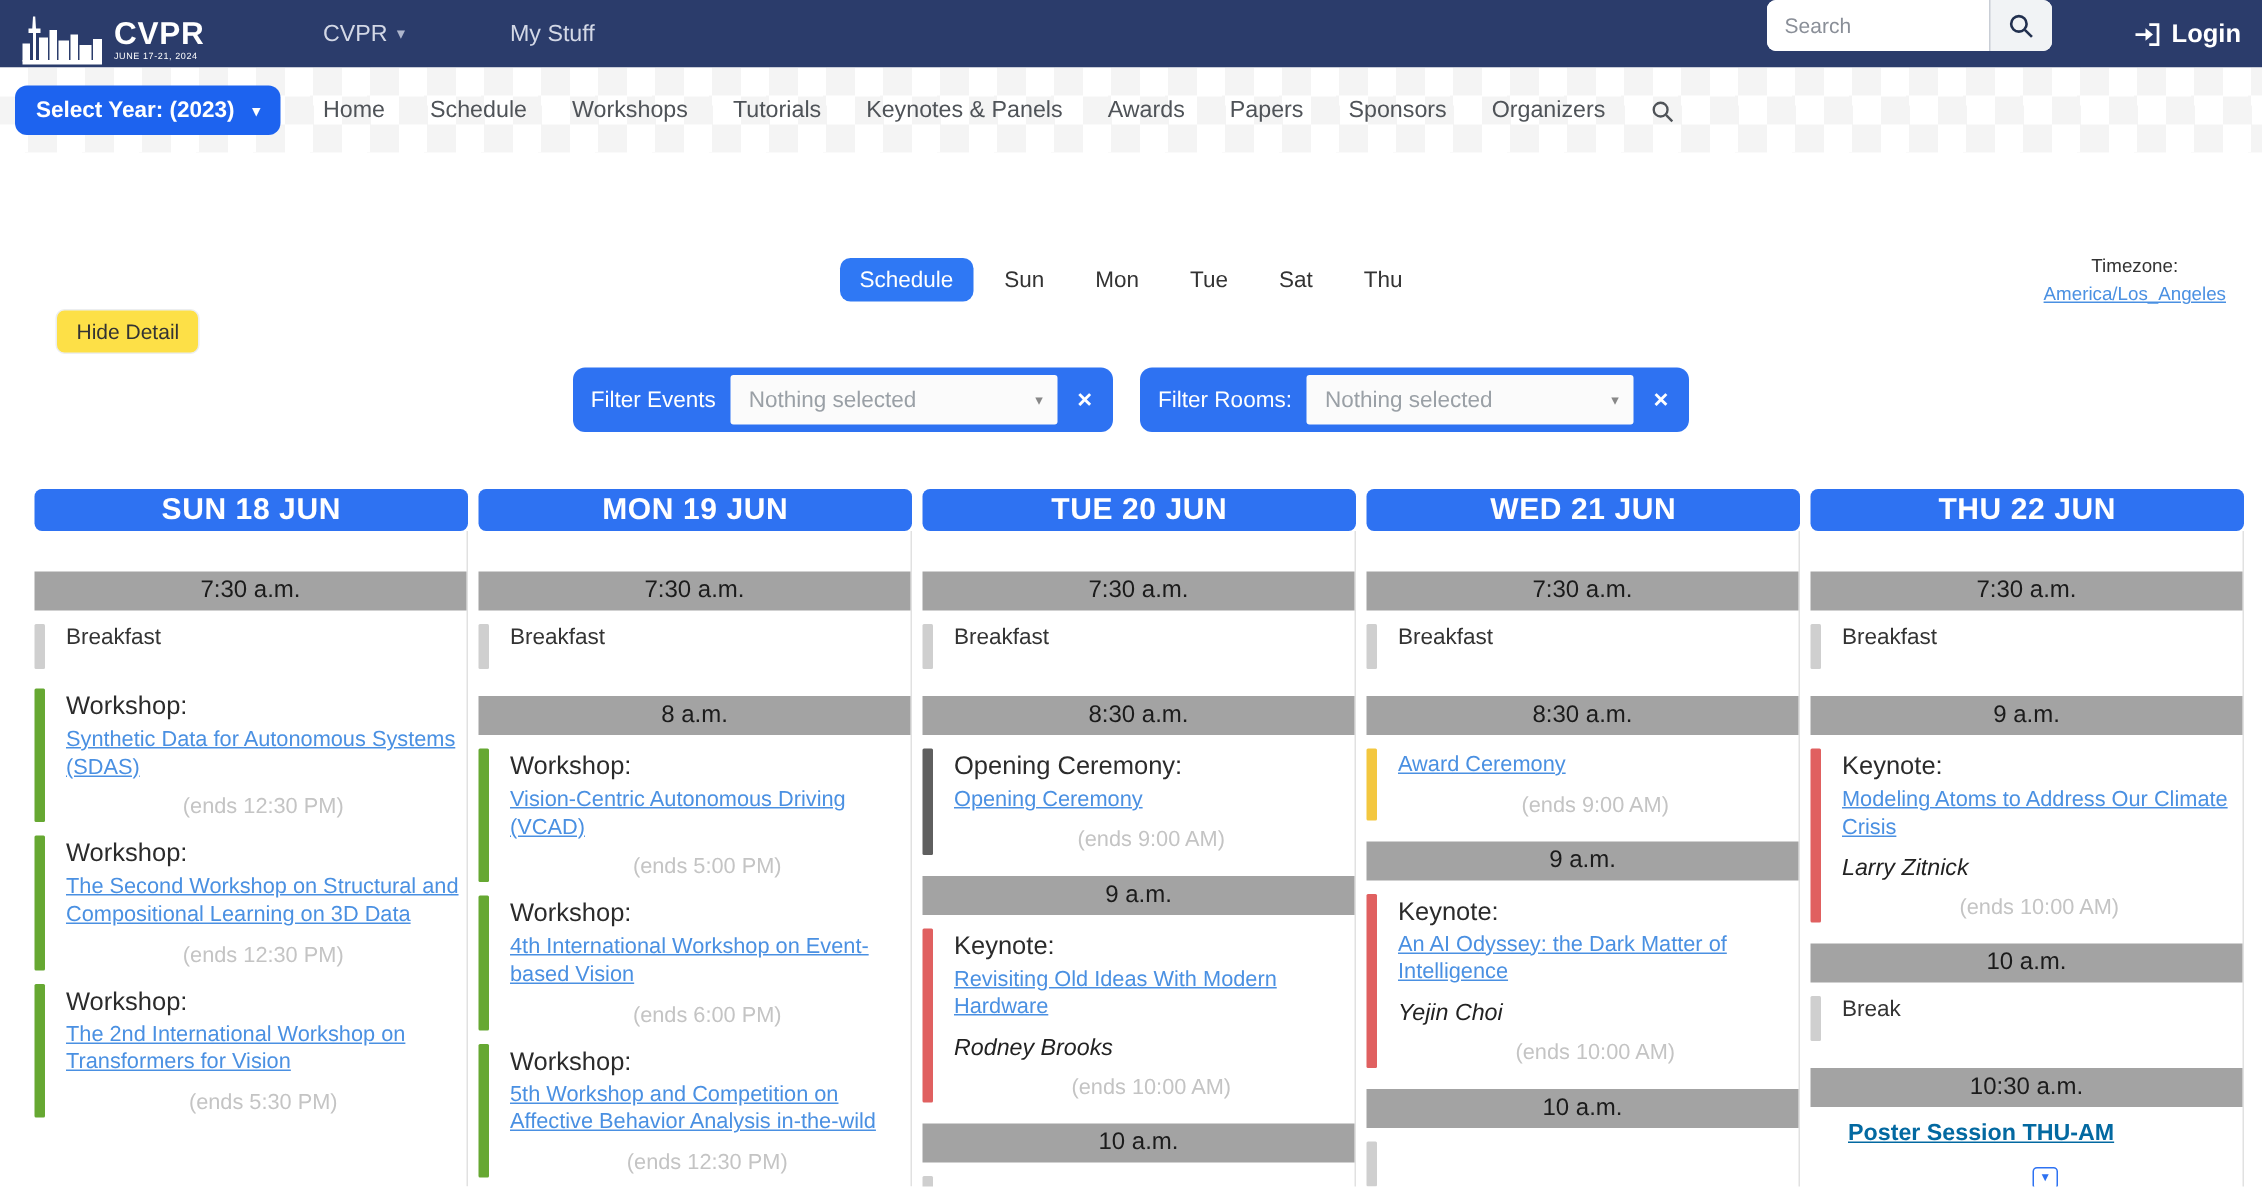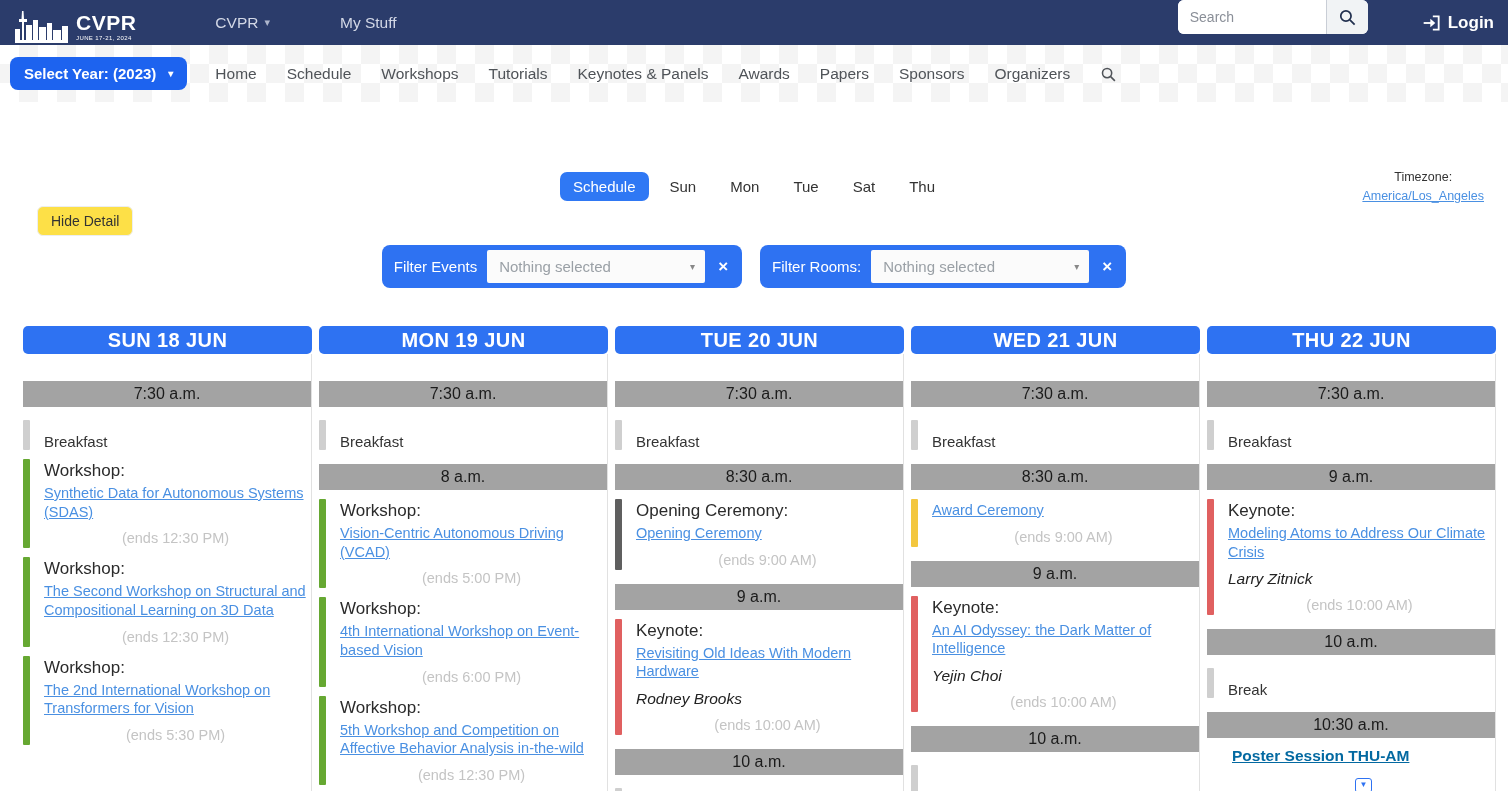--- a/index.html
+++ b/index.html
@@ -67,21 +67,21 @@
   .slot-time { background:#a3a3a3; height:26px; line-height:26px; text-align:center; font-size:16px;
      color:#1b1b1b; margin-top:14px; }
   .day-body .slot-time:first-child { margin-top:0; }
   .event { display:flex; margin-top:9px; }
   .bar { width:7px; flex:0 0 7px; margin-right:14px; border-radius:1px; }
   .bar-gray { background:#cfcfcf; }
   .bar-green { background:#66a832; }
   .bar-darkgray { background:#5f5f5f; }
   .bar-red { background:#e06060; }
   .bar-yellow { background:#f3c73f; }
-  .event.simple { align-items:flex-end; height:34px; }
+  .event.simple { align-items:flex-start; height:34px; }
   .event.simple .bar { height:30px; }
   .event-title { font-size:15px; color:#333; }
   .event-body { flex:1; padding:2px 4px 2px 0; }
   .event-kind { font-size:17px; color:#2b2b2b; margin-bottom:3px; }
   .event-link { font-size:14.5px; color:#4a90e2; text-decoration:underline; line-height:1.22; cursor:pointer; display:inline; }
   .event-speaker { font-style:italic; font-size:15.5px; color:#222; margin-top:9px; }
   .event-ends { text-align:center; color:#c4c4c4; font-size:14.5px; margin-top:9px; }
   .event.poster { display:block; padding-left:25px; }
   .poster-link { font-size:15.5px; font-weight:700; color:#0369a1; text-decoration:underline; cursor:pointer; }
   .poster-icon { width:17px; height:15px; border:1.5px solid #2e72f2; border-radius:3px; color:#2e72f2;

